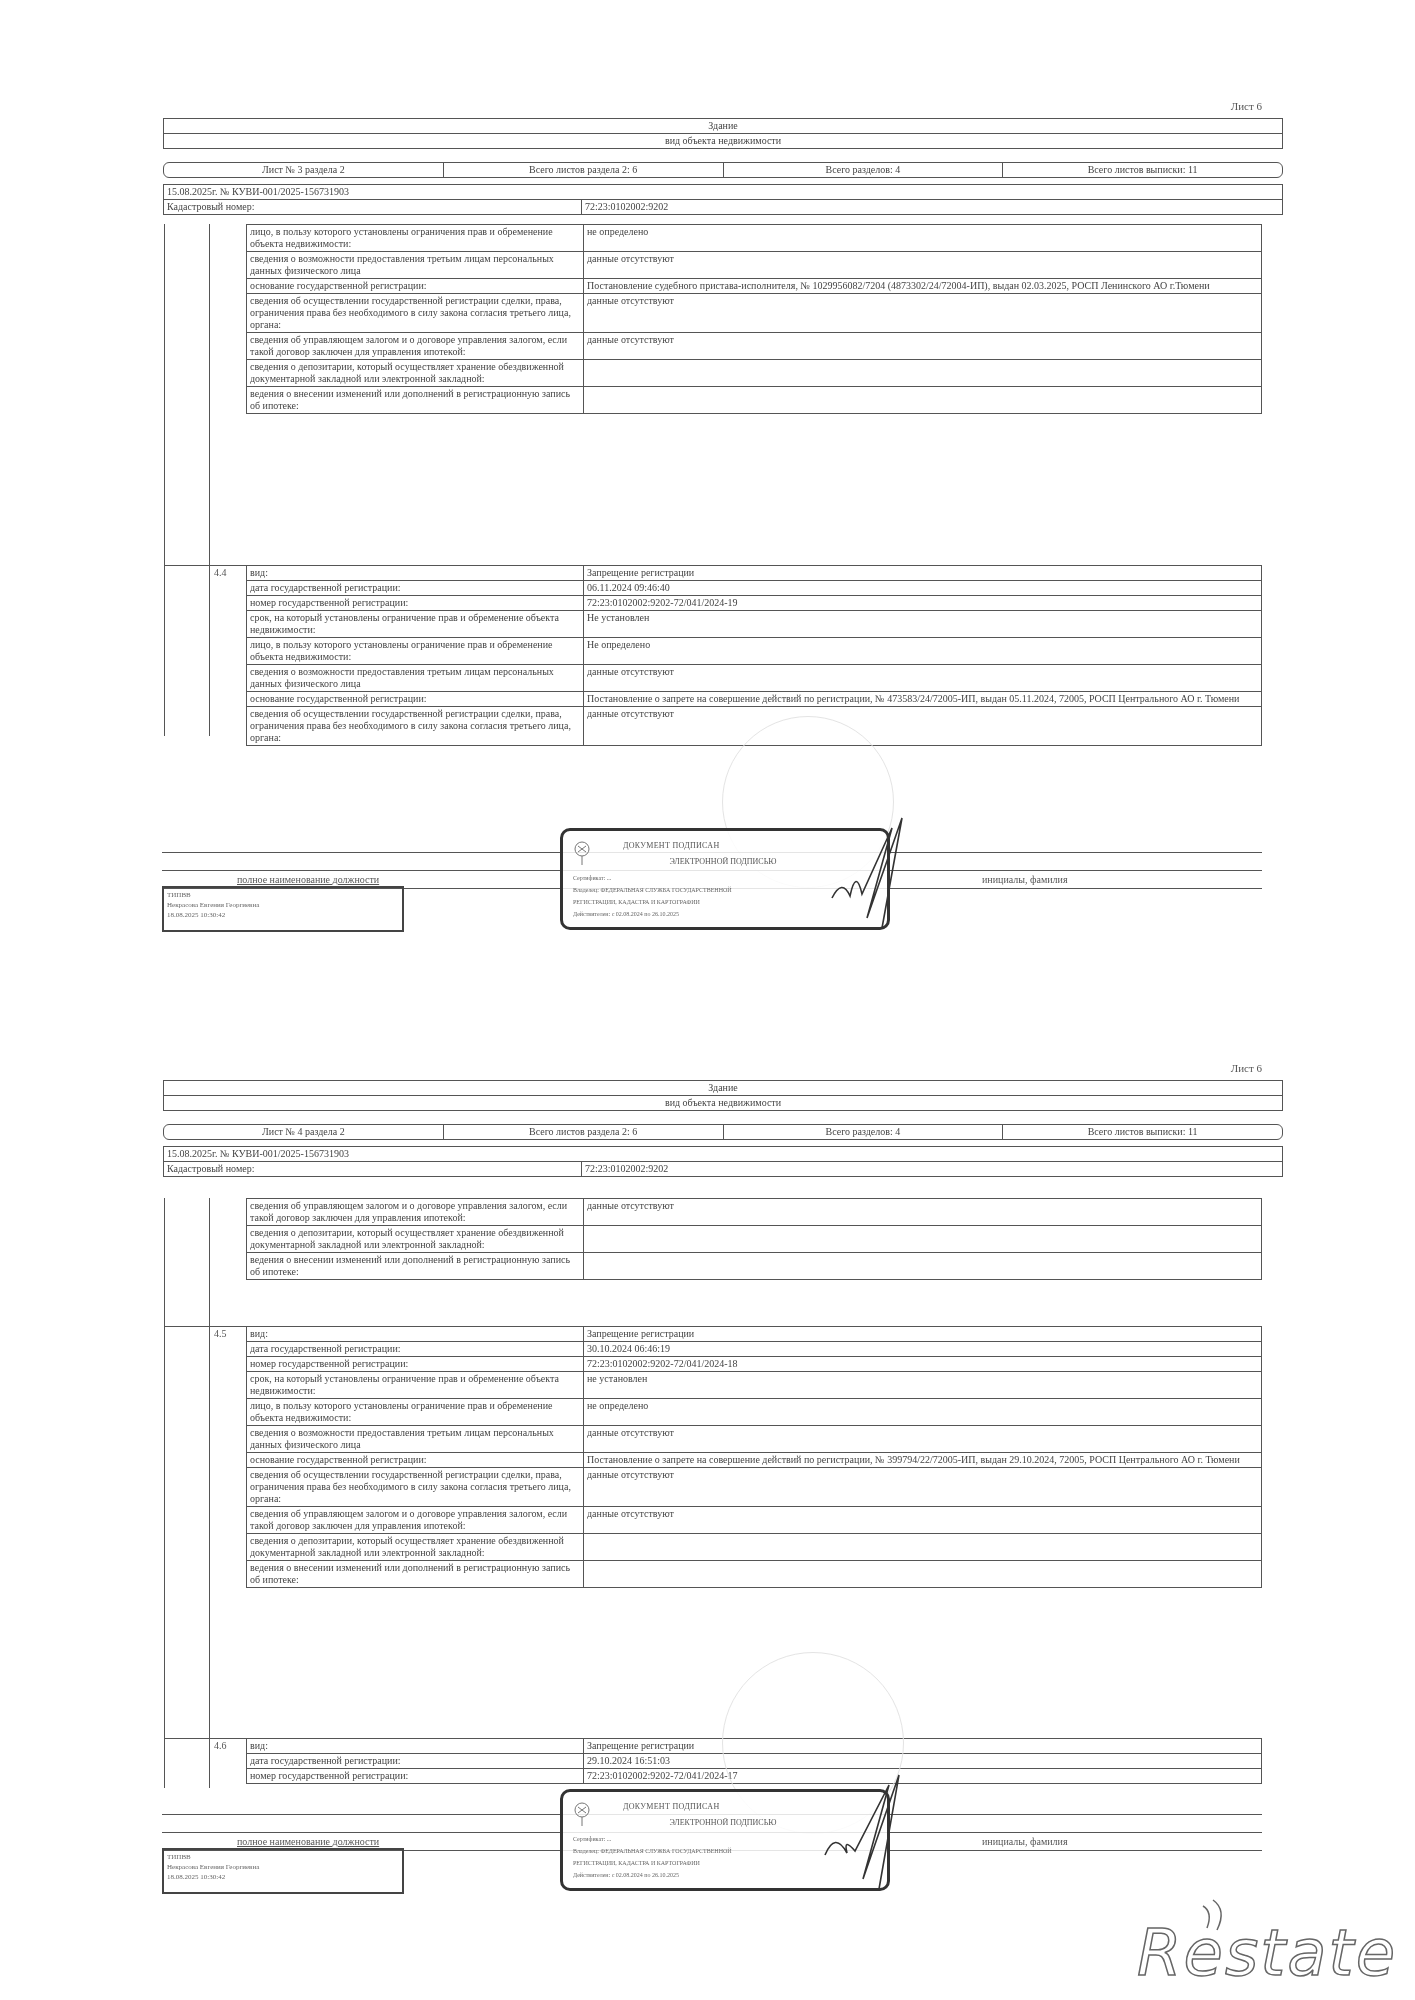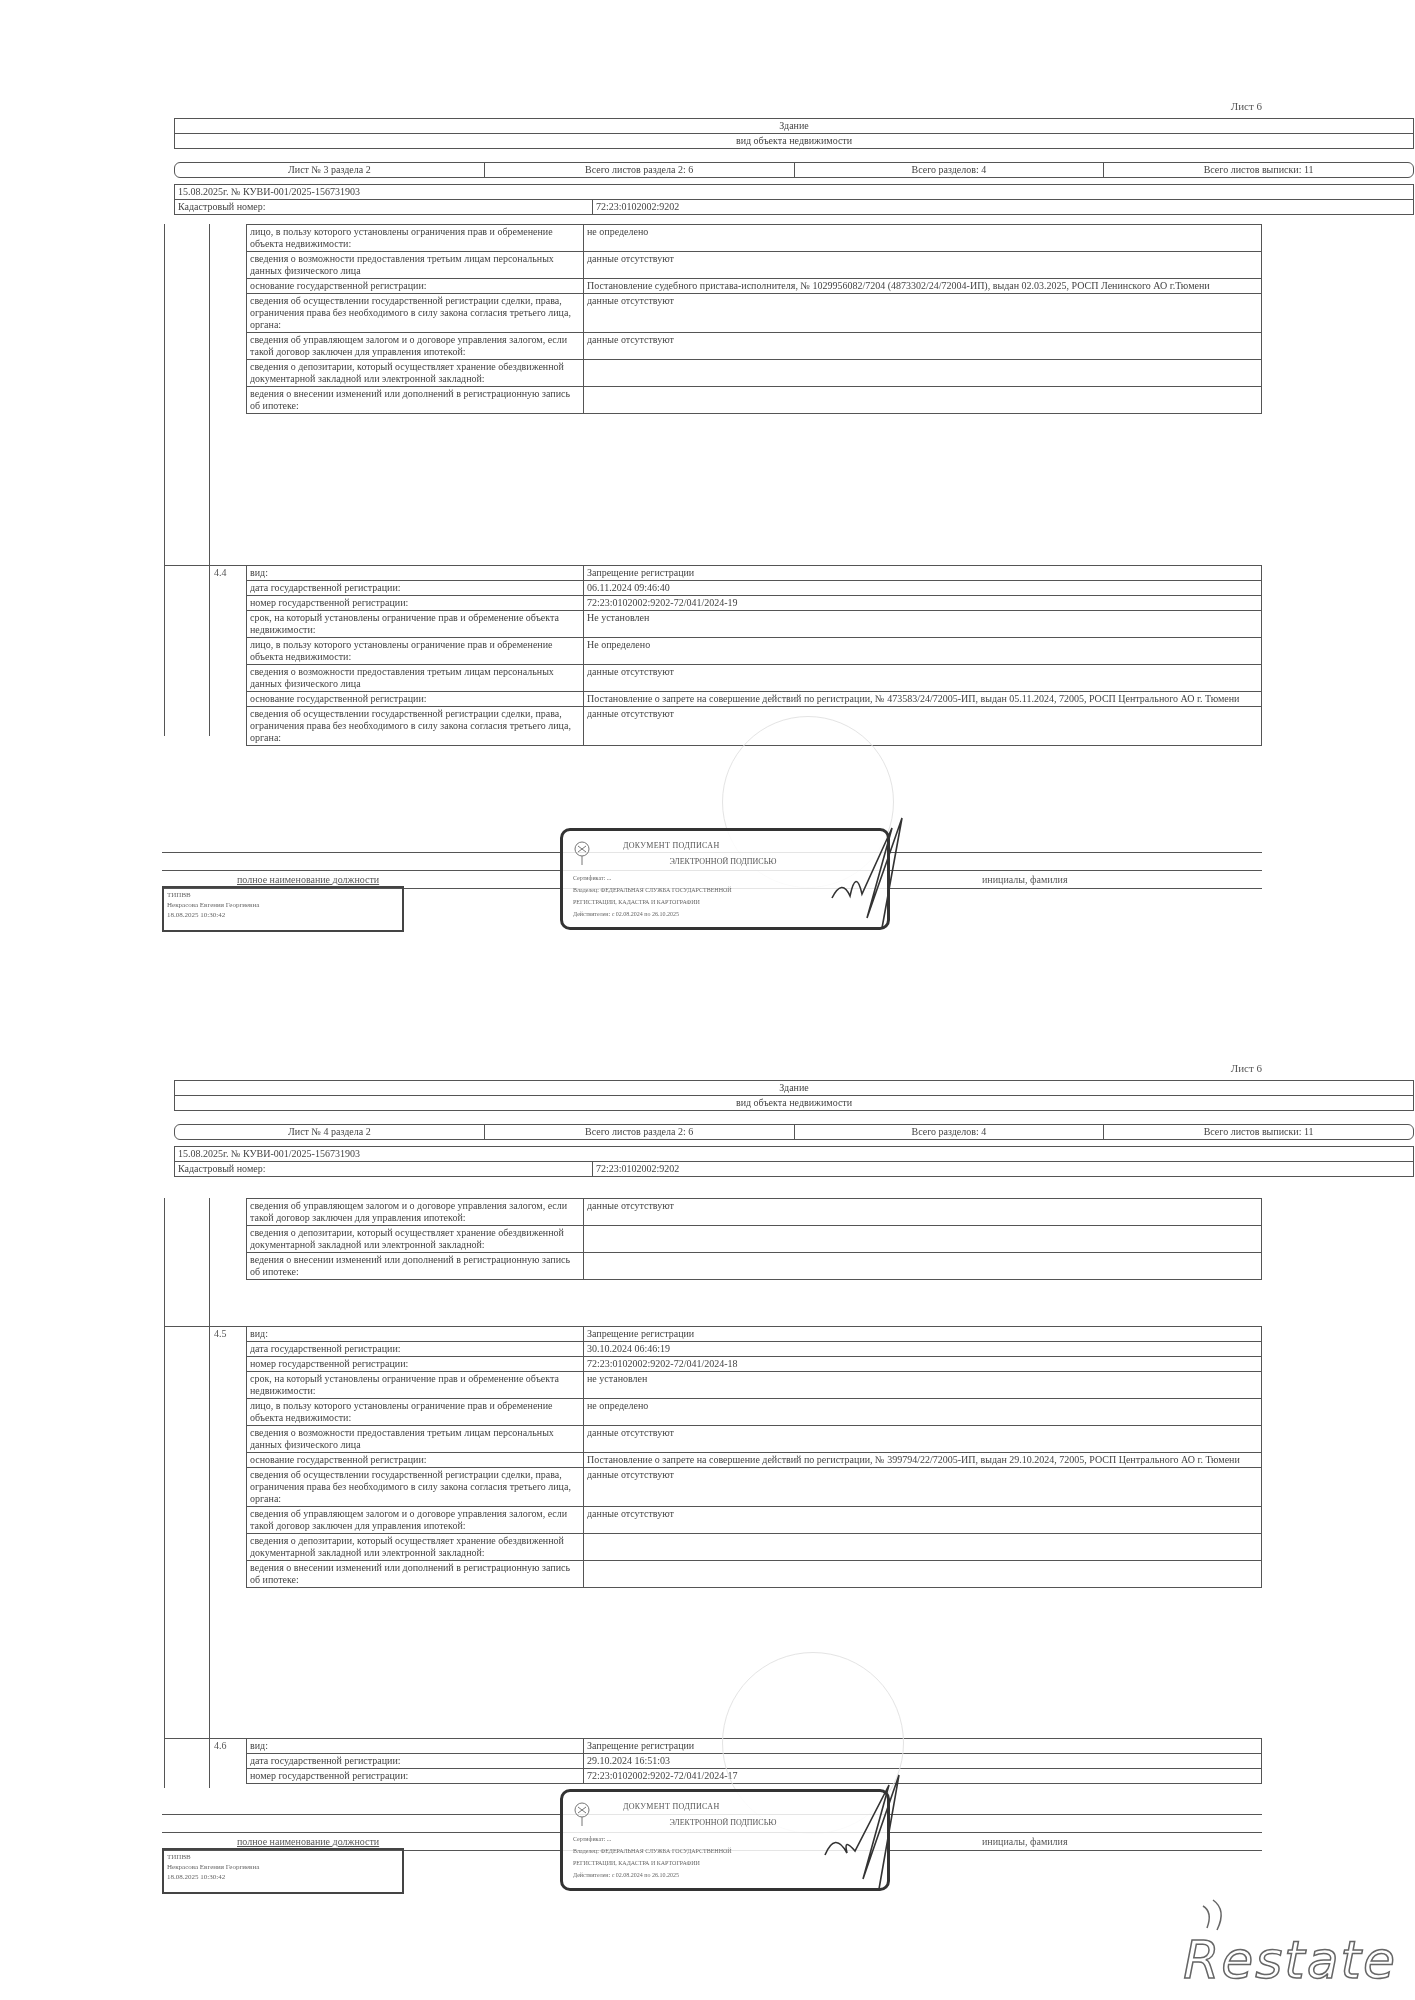--- a/index.html
+++ b/index.html
@@ -2,21 +2,21 @@
 <html><head>
 <meta charset="utf-8">
 <style>
   html, body { margin: 0; padding: 0; }
   body {
     width: 1415px; height: 2000px; background: #ffffff; position: relative; overflow: hidden;
     font-family: "Liberation Serif", "DejaVu Serif", serif; color: #3a3a3a;
   }
   .sheet { position: absolute; left: 162px; width: 1100px; }
   .sheet-no { position: absolute; right: 0; font-size: 11px; color: #555; }
-  .frame { position: absolute; left: 12px; width: 1240px; border: 1px solid #555; box-sizing: border-box; }
+  .frame { position: absolute; left: 1px; width: 1120px; border: 1px solid #555; box-sizing: border-box; }
   .row { display: flex; border-bottom: 1px solid #555; box-sizing: border-box; }
   .row:last-child { border-bottom: none; }
   .cell { font-size: 10px; line-height: 12px; padding: 1px 3px; box-sizing: border-box; color: #444; }
   .center { text-align: center; }
   .vline { border-right: 1px solid #555; }
   .meta-row { display: flex; border-radius: 6px; }
   .meta-row .cell { flex: 1; text-align: center; border-right: 1px solid #555; }
   .meta-row .cell:last-child { border-right: none; }
 
   .main-table { position: absolute; left: 0; width: 1100px; }
@@ -35,21 +35,21 @@
 
   .stamp { position: absolute; width: 330px; height: 102px; border: 3px solid #333; border-radius: 10px; box-sizing: border-box; background: rgba(255,255,255,0.85); }
   .stamp .emblem { position: absolute; left: 8px; top: 8px; width: 22px; height: 26px; }
   .stamp .t1 { position: absolute; left: 60px; top: 10px; width: 200px; text-align: left; font-size: 8px; color: #555; letter-spacing: 0.3px; }
   .stamp .t2 { position: absolute; left: 60px; top: 26px; width: 200px; text-align: center; font-size: 8px; color: #555; }
   .stamp .sm { position: absolute; left: 10px; font-size: 6px; color: #666; white-space: nowrap; }
   .sig-scrawl { position: absolute; }
 
   .seal { position: absolute; border-radius: 50%; border: 1px solid #e4e4e4; }
   .watermark { position: absolute; right: 8px; bottom: 6px; width: 300px; height: 110px; }
-  .watermark-text { position: absolute; right: 10px; bottom: 4px; font-family: "DejaVu Sans", sans-serif; font-size: 52px; font-weight: 200; font-style: italic; color: #ffffff; -webkit-text-stroke: 1.5px #666; letter-spacing: 2px; }
+  .watermark-text { position: absolute; right: 10px; bottom: 4px; font-family: "DejaVu Sans", sans-serif; font-size: 64px; font-weight: 200; font-style: italic; color: #ffffff; -webkit-text-stroke: 1.5px #666; letter-spacing: 2px; }
 </style>
 </head>
 <body>
 
 <div class="sheet" style="top:96px; height:880px;">
   <div class="sheet-no" style="top:4px;">Лист 6</div>
 
   <div class="frame" style="top:22px;">
     <div class="row">
         <div class="cell center" style="flex:1">Здание</div>

